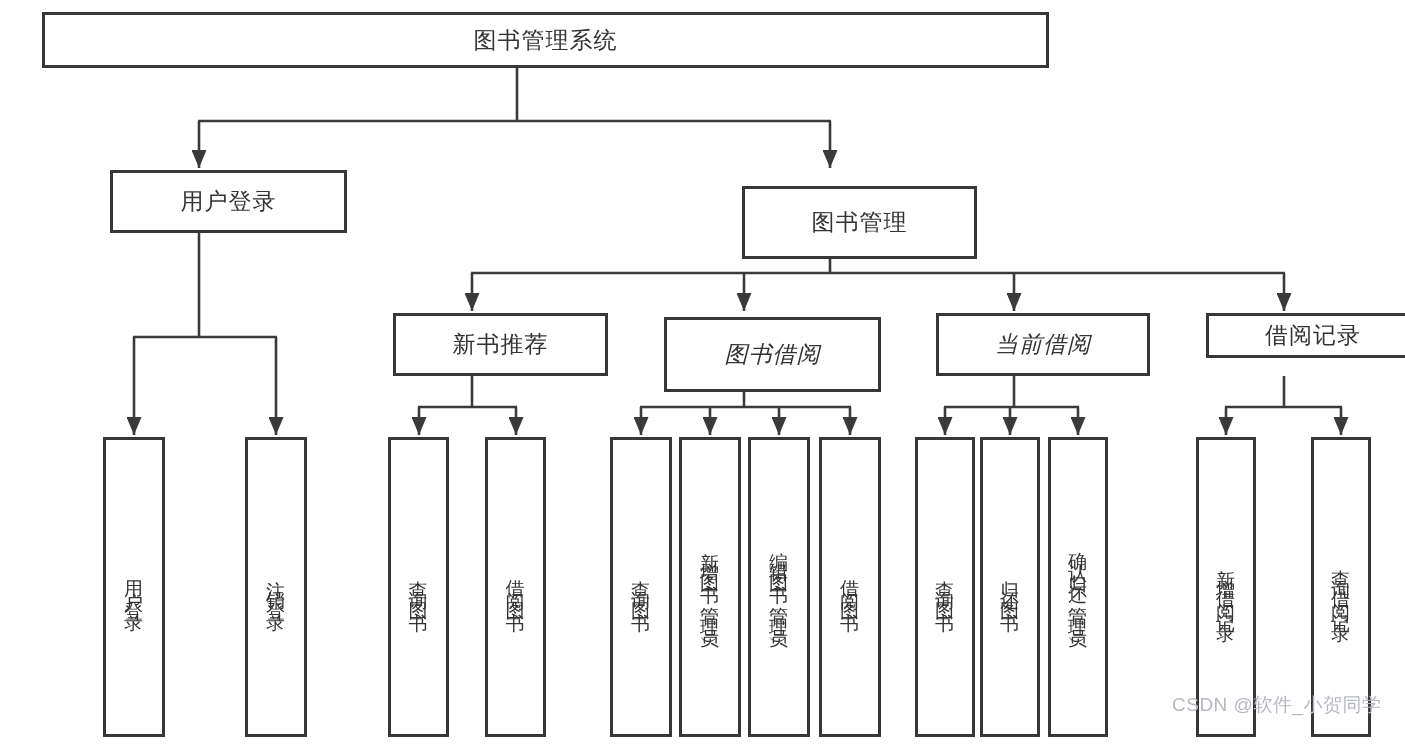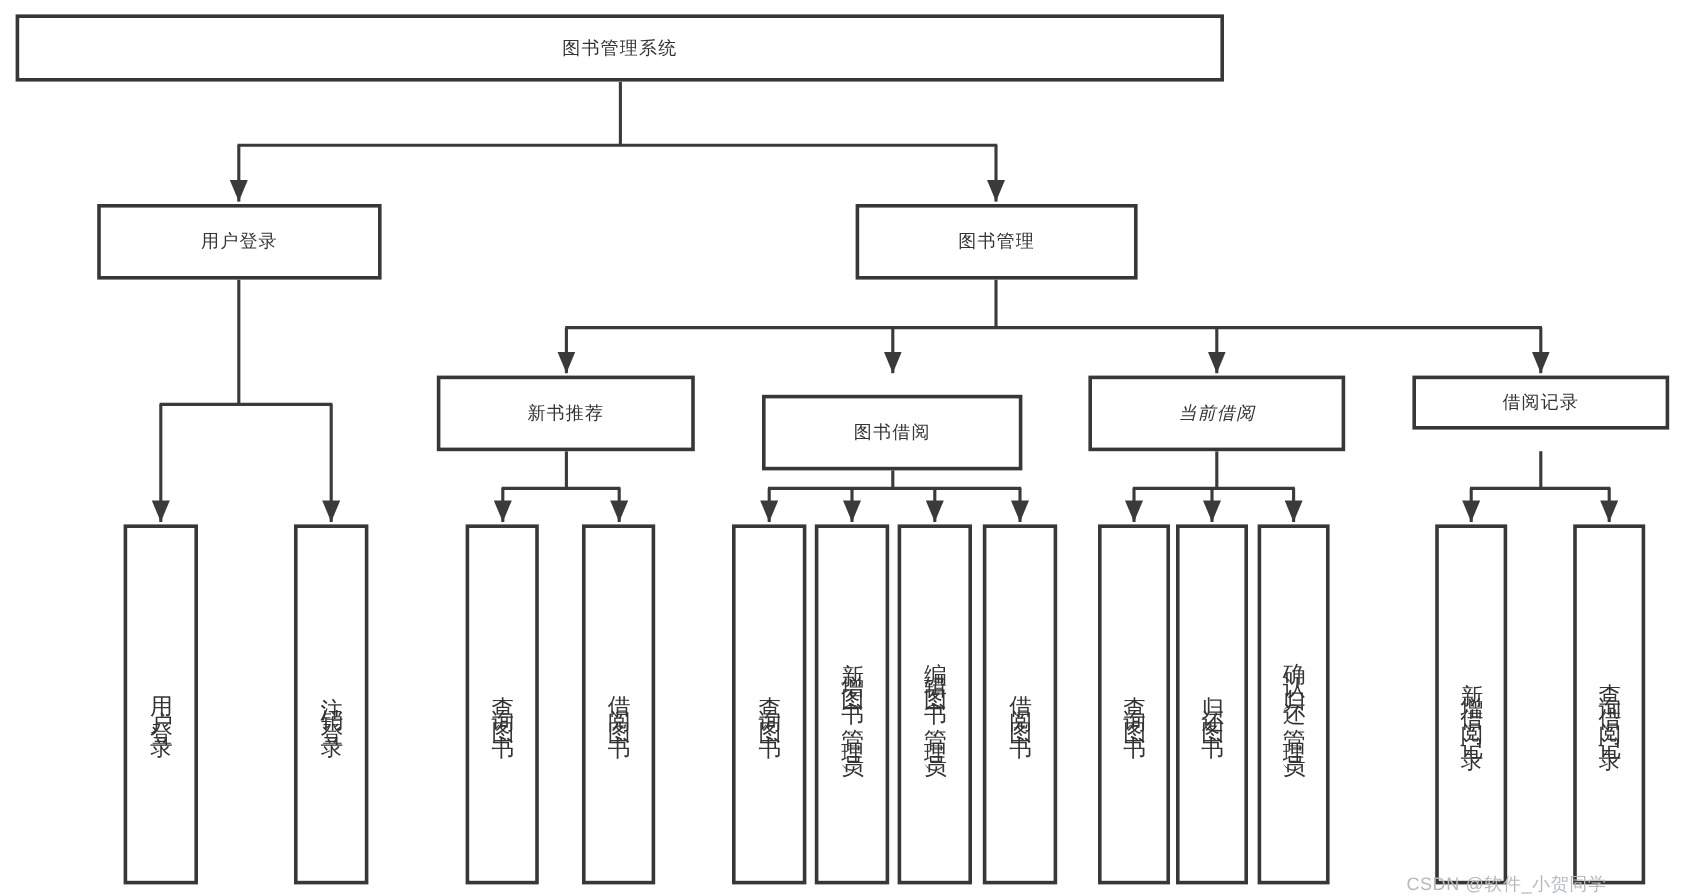--- a/index.html
+++ b/index.html
@@ -25,24 +25,25 @@
   }
   .box {
     position: absolute;
     box-sizing: border-box;
     border: 3px solid #373737;
     background: #ffffff;
     color: #333333;
     display: flex;
     align-items: center;
     justify-content: center;
-    font-size: 15px;
+    font-size: 23px;
     letter-spacing: 1px;
     white-space: nowrap;
     z-index: 2;
+    margin-left: 29px;
   }
   .vbox {
     position: absolute;
     box-sizing: border-box;
     border: 3px solid #373737;
     background: #ffffff;
     color: #333333;
     display: flex;
     align-items: center;
     justify-content: center;
@@ -51,22 +52,22 @@
   }
   .vbox span {
     writing-mode: vertical-rl;
     letter-spacing: 0.58em;
     line-height: 1;
     display: block;
   }
   .watermark {
     position: absolute;
     left: 1172px;
-    top: 728px;
-    font-size: 15px;
+    top: 692px;
+    font-size: 19px;
     color: #b5b9bf;
     letter-spacing: 0.5px;
     white-space: nowrap;
     z-index: 3;
   }
 </style>
 </head>
 <body>
 
 <div class="stage">
@@ -117,24 +118,24 @@
       <line x1="1284" y1="376" x2="1284" y2="407"></line>
       <line x1="1225" y1="407" x2="1342" y2="407"></line>
       <line x1="1226" y1="407" x2="1226" y2="435" marker-end="url(#arrow)"></line>
       <line x1="1341" y1="407" x2="1341" y2="435" marker-end="url(#arrow)"></line>
     </g>
   </svg>
 
   <div class="box" style="left:13px; top:12px; width:1007px; height:56px;">图书管理系统</div>
 
   <div class="box" style="left:81px; top:170px; width:237px; height:63px;">用户登录</div>
-  <div class="box" style="left:713px; top:170px; width:235px; height:63px;">图书管理</div>
+  <div class="box" style="left:713px; top:186px; width:235px; height:73px;">图书管理</div>
 
   <div class="box" style="left:364px; top:313px; width:215px; height:63px;">新书推荐</div>
-  <div class="box" style="left:635px; top:329px; width:217px; height:63px;">图书借阅</div>
+  <div class="box" style="left:635px; top:317px; width:217px; height:75px;font-style:italic;">图书借阅</div>
   <div class="box" style="left:907px; top:313px; width:214px; height:63px;font-style:italic;">当前借阅</div>
   <div class="box" style="left:1177px; top:313px; width:214px; height:45px;">借阅记录</div>
 
   <div class="vbox" style="left:103px; top:437px; width:62px; height:300px;">
     <span>用户登录</span>
   </div>
   <div class="vbox" style="left:245px; top:437px; width:62px; height:300px;">
     <span>注销登录</span>
   </div>
 

